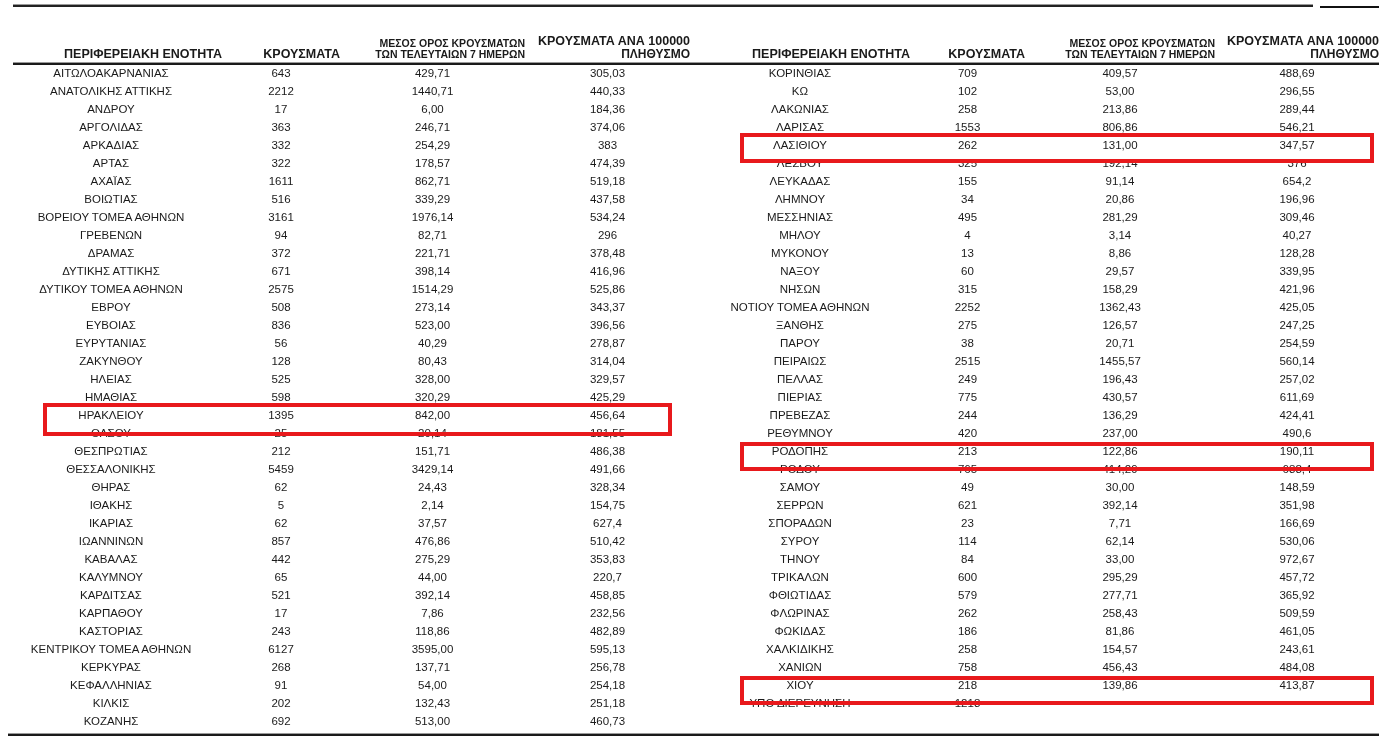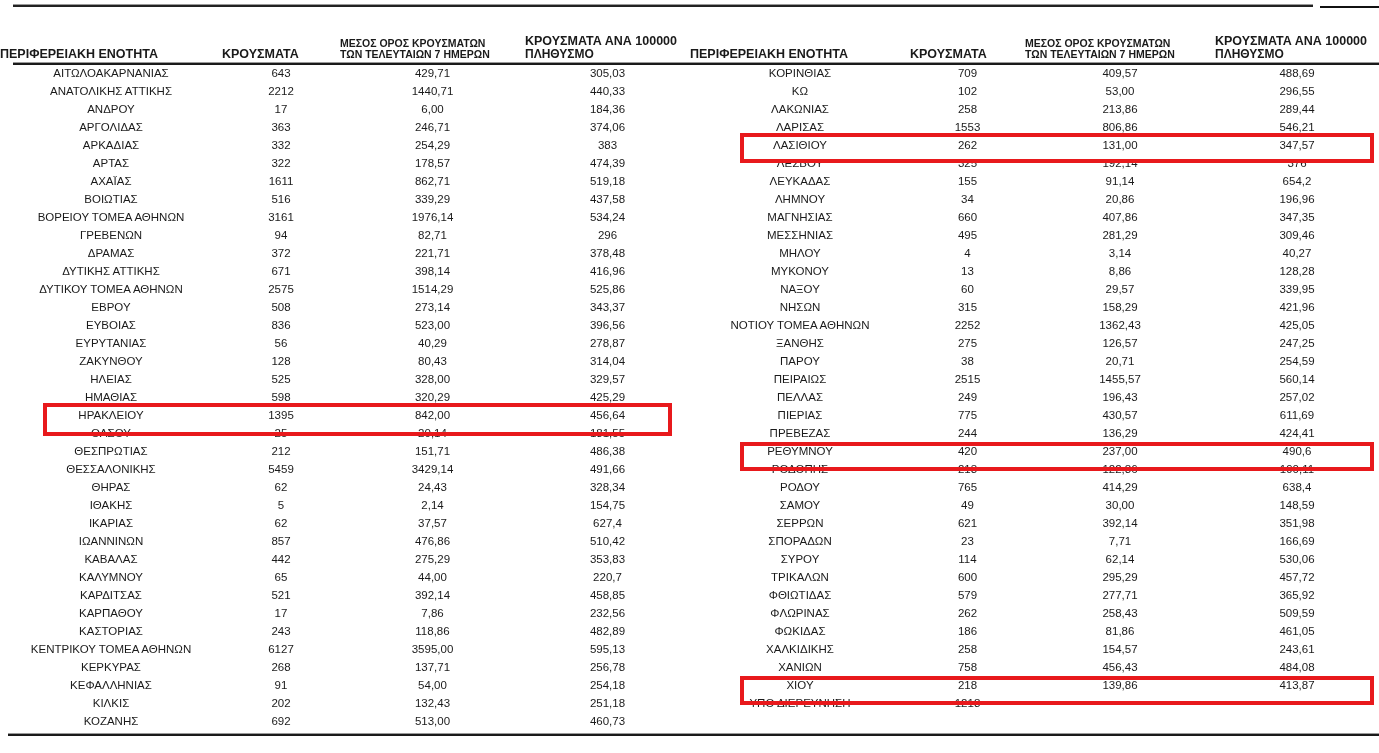--- a/index.html
+++ b/index.html
@@ -22,21 +22,21 @@
   th{font-weight:bold;vertical-align:bottom;padding:0 0 3px 0;line-height:1.12;}
   .h-big{font-size:12.5px;}
   .h-small{font-size:10.5px;}
   .h-med{font-size:12.5px;}
   .h-med2{font-size:12px;}
   thead tr{height:46px;}
   td{
     height:18px;padding:0;text-align:center;vertical-align:middle;
     font-size:11.5px;line-height:18px;white-space:nowrap;overflow:hidden;
   }
-  th{text-align:left;}
+  th{text-align:right;}
   .rule{
     position:absolute;left:13px;right:0;height:3px;
     background:linear-gradient(to bottom,#9a9a9a 0 1px,#1a1a1a 1px 3px);
   }
   .header-rule{top:62px;}
   .bottom-rule{top:733px;left:8px;}
   .hl-box{
     position:absolute;box-sizing:border-box;border:4px solid #e8191c;
     background:transparent;pointer-events:none;
   }
@@ -365,26 +365,20 @@
           <td>91,14</td>
           <td>654,2</td>
         </tr>
         <tr>
           <td>ΛΗΜΝΟΥ</td>
           <td>34</td>
           <td>20,86</td>
           <td>196,96</td>
         </tr>
         <tr>
-          <td>ΜΑΓΝΗΣΙΑΣ</td>
-          <td>660</td>
-          <td>407,86</td>
-          <td>347,35</td>
-        </tr>
-        <tr>
           <td>ΜΕΣΣΗΝΙΑΣ</td>
           <td>495</td>
           <td>281,29</td>
           <td>309,46</td>
         </tr>
         <tr>
           <td>ΜΗΛΟΥ</td>
           <td>4</td>
           <td>3,14</td>
           <td>40,27</td>
@@ -483,20 +477,26 @@
           <td>ΣΠΟΡΑΔΩΝ</td>
           <td>23</td>
           <td>7,71</td>
           <td>166,69</td>
         </tr>
         <tr>
           <td>ΣΥΡΟΥ</td>
           <td>114</td>
           <td>62,14</td>
           <td>530,06</td>
+        </tr>
+        <tr>
+          <td>ΤΗΝΟΥ</td>
+          <td>84</td>
+          <td>33,00</td>
+          <td>972,67</td>
         </tr>
         <tr>
           <td>ΤΡΙΚΑΛΩΝ</td>
           <td>600</td>
           <td>295,29</td>
           <td>457,72</td>
         </tr>
         <tr>
           <td>ΦΘΙΩΤΙΔΑΣ</td>
           <td>579</td>

